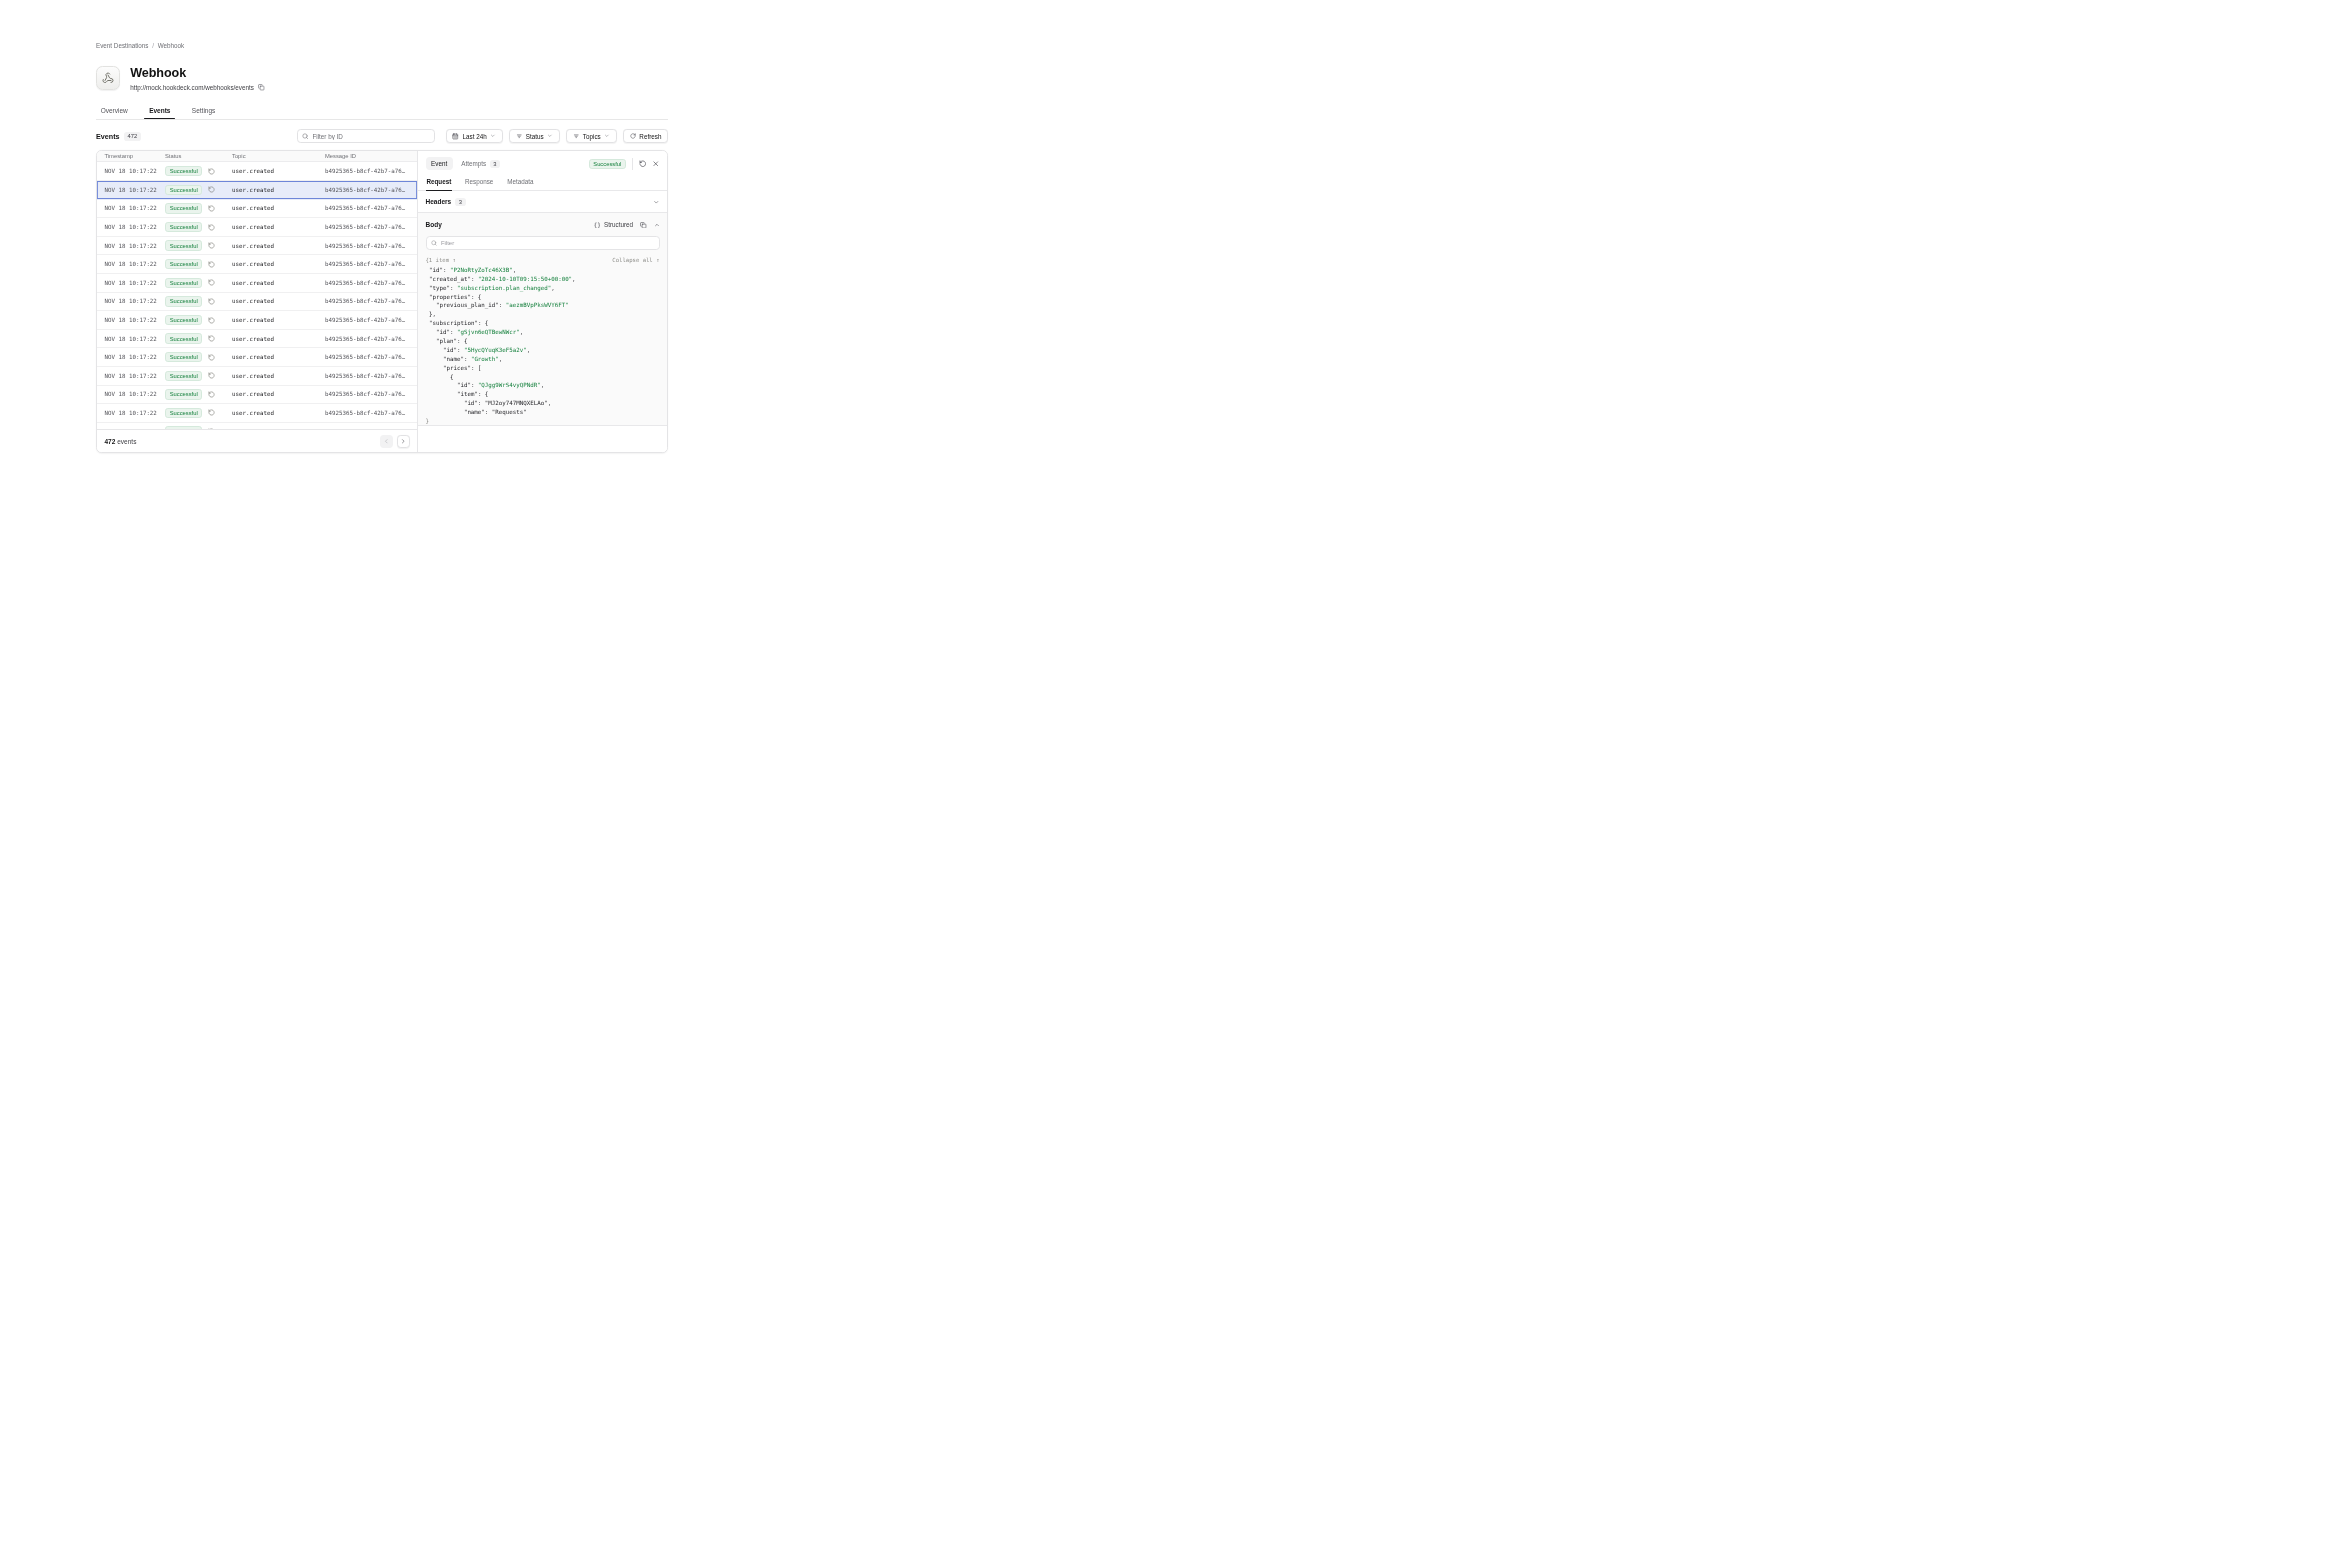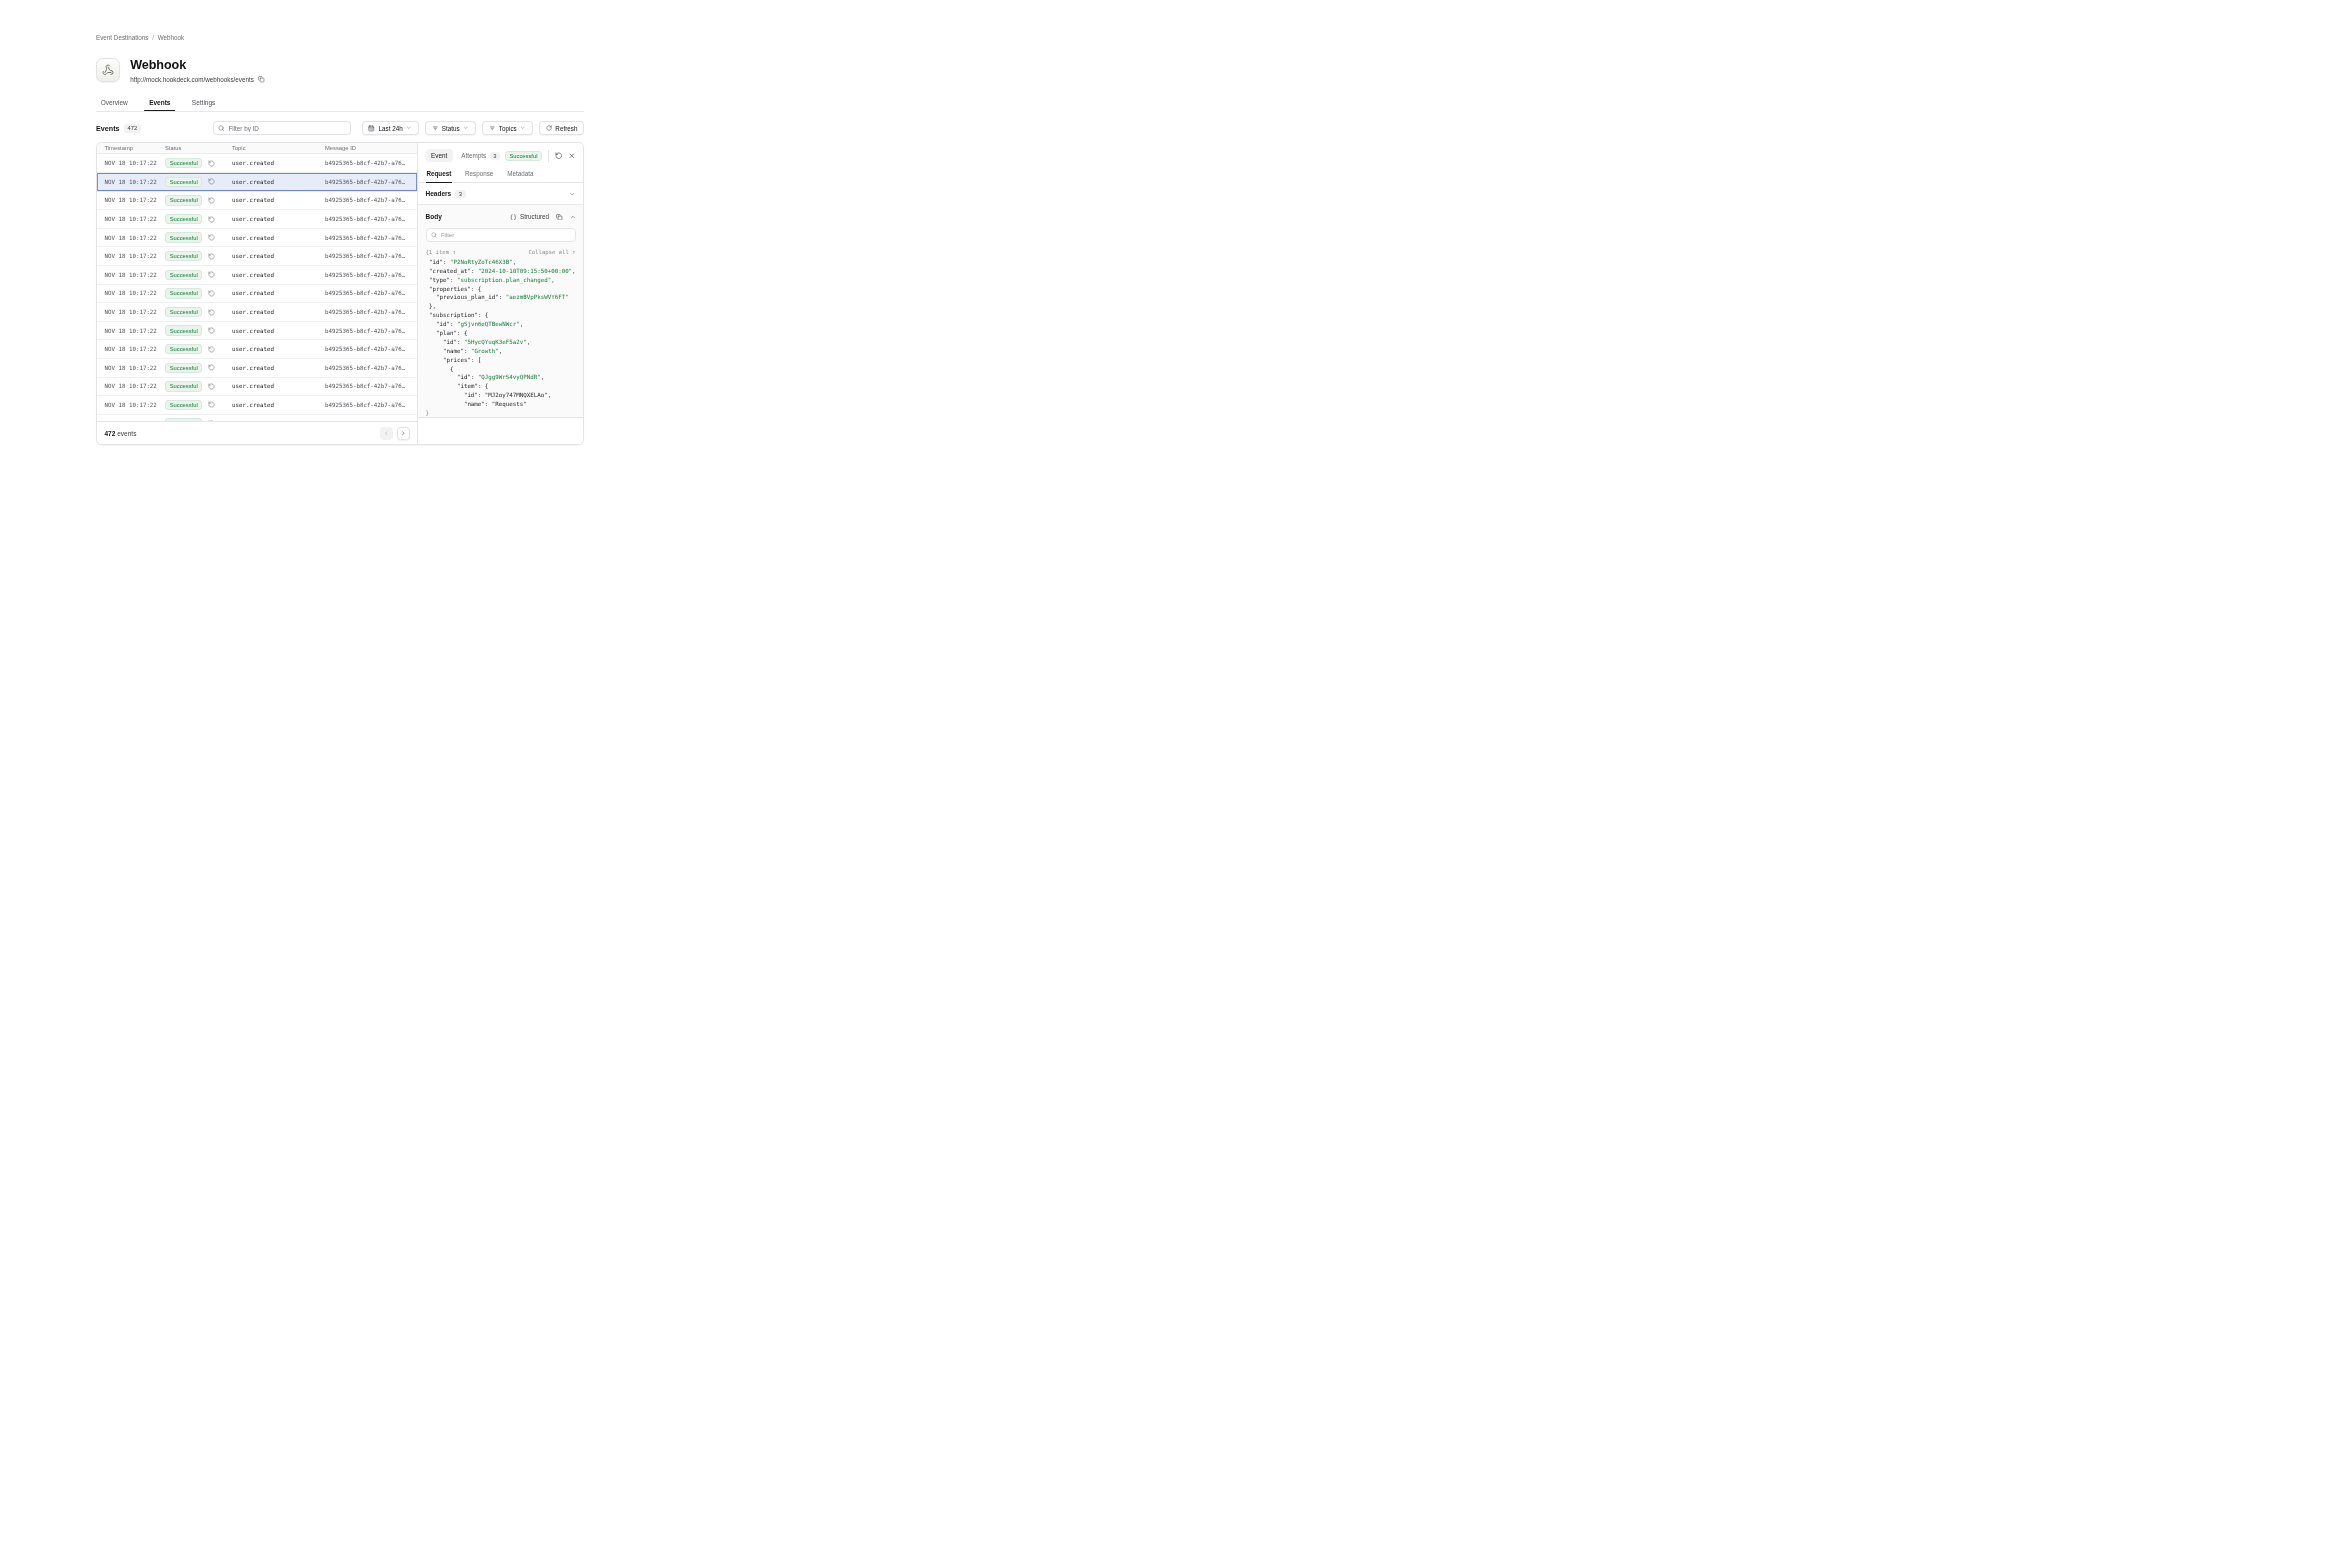--- a/index.html
+++ b/index.html
@@ -4,21 +4,21 @@
 <style>
   * { margin: 0; padding: 0; box-sizing: border-box; }
   html, body { background: #ffffff; }
   body {
     width: 731px; height: 473px;
     font-family: "Liberation Sans", sans-serif;
     color: #18181b;
     overflow: hidden;
     position: relative;
   }
-  .content { width: 488px; margin-left: 96px; padding-top: 34px; }
+  .content { width: 572px; margin-left: 96px; padding-top: 34px; margin-top: 8px; }
 
   
   .breadcrumb { display: flex; gap: 3.7px; font-size: 6.3px; color: #6f7075; align-items: center; }
   .breadcrumb .crumb { cursor: pointer; }
   .breadcrumb .sep { color: #a1a1aa; }
 
   
   .page-header { display: flex; gap: 10.3px; margin-top: 17px; align-items: flex-start; }
   .app-icon {
     width: 24px; height: 24px; border-radius: 6.5px;

